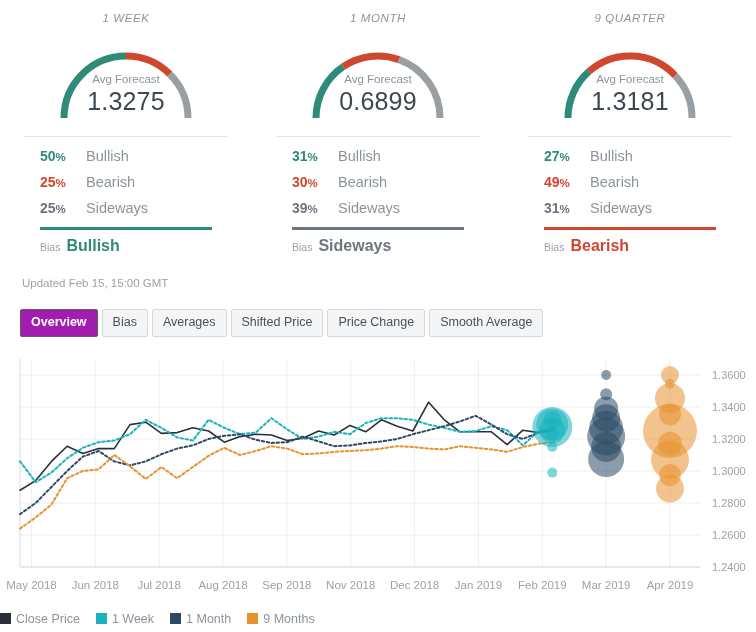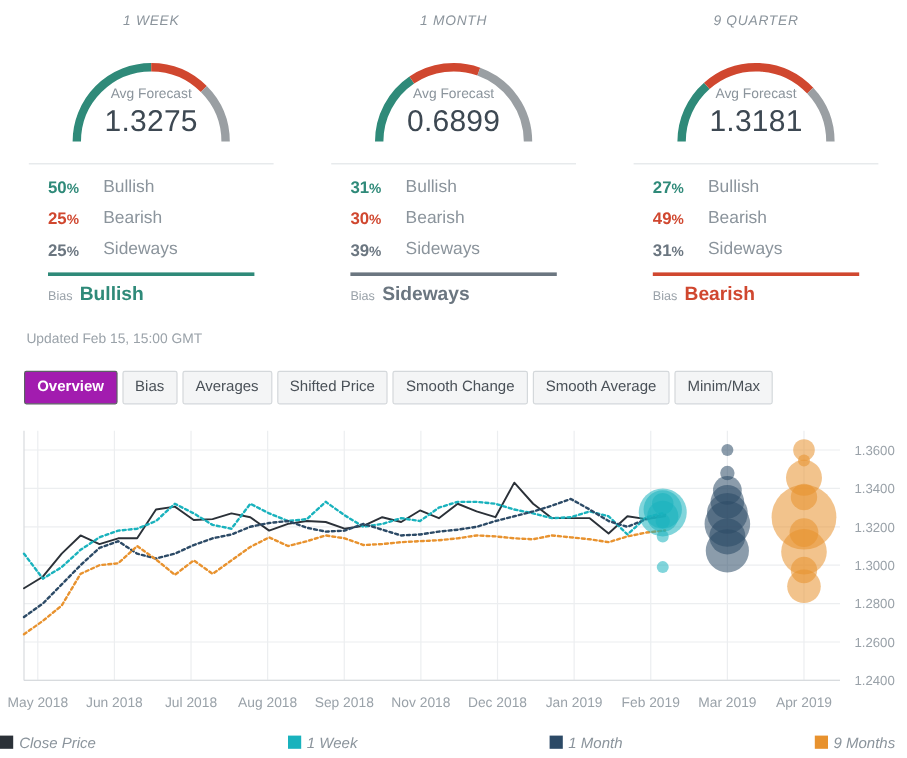--- a/index.html
+++ b/index.html
@@ -157,25 +157,24 @@
     position: relative;
     width: 700px;
     height: 265px;
     margin-top: 8px;
   }
   .chart-area svg {
     display: block;
   }
   .legend {
     display: flex;
-    justify-content: space-between;
+    justify-content: flex-start;
     align-items: center;
     gap: 6px;
     margin-top: 2px;
-    font-style: italic;
   }
   .legend-item {
     display: flex;
     align-items: center;
     gap: 5px;
     margin-right: 10px;
   }
   .legend-swatch {
     width: 11px;
     height: 11px;
@@ -304,23 +303,22 @@
 
 </div>
 
 <div class="updated">Updated Feb 15, 15:00 GMT</div>
 
 <div class="tabs">
   <div class="tab active">Overview</div>
   <div class="tab">Bias</div>
   <div class="tab">Averages</div>
   <div class="tab">Shifted Price</div>
-  <div class="tab">Smooth Change</div>
+  <div class="tab">Price Change</div>
   <div class="tab">Smooth Average</div>
-  <div class="tab">Minim/Max</div>
 </div>
 
 <div class="chart-area">
   <svg id="chart-svg" width="756" height="265" viewBox="0 0 756 265">
       <line x1="20" y1="30" x2="700" y2="30" stroke="#eceef0" stroke-width="1"></line>
       <text x="712" y="34" font-size="11" fill="#9aa2a9" font-family="&quot;Liberation Sans&quot;, sans-serif">1.3600</text>
       <line x1="20" y1="62" x2="700" y2="62" stroke="#eceef0" stroke-width="1"></line>
       <text x="712" y="66" font-size="11" fill="#9aa2a9" font-family="&quot;Liberation Sans&quot;, sans-serif">1.3400</text>
       <line x1="20" y1="94" x2="700" y2="94" stroke="#eceef0" stroke-width="1"></line>
       <text x="712" y="98" font-size="11" fill="#9aa2a9" font-family="&quot;Liberation Sans&quot;, sans-serif">1.3200</text>

